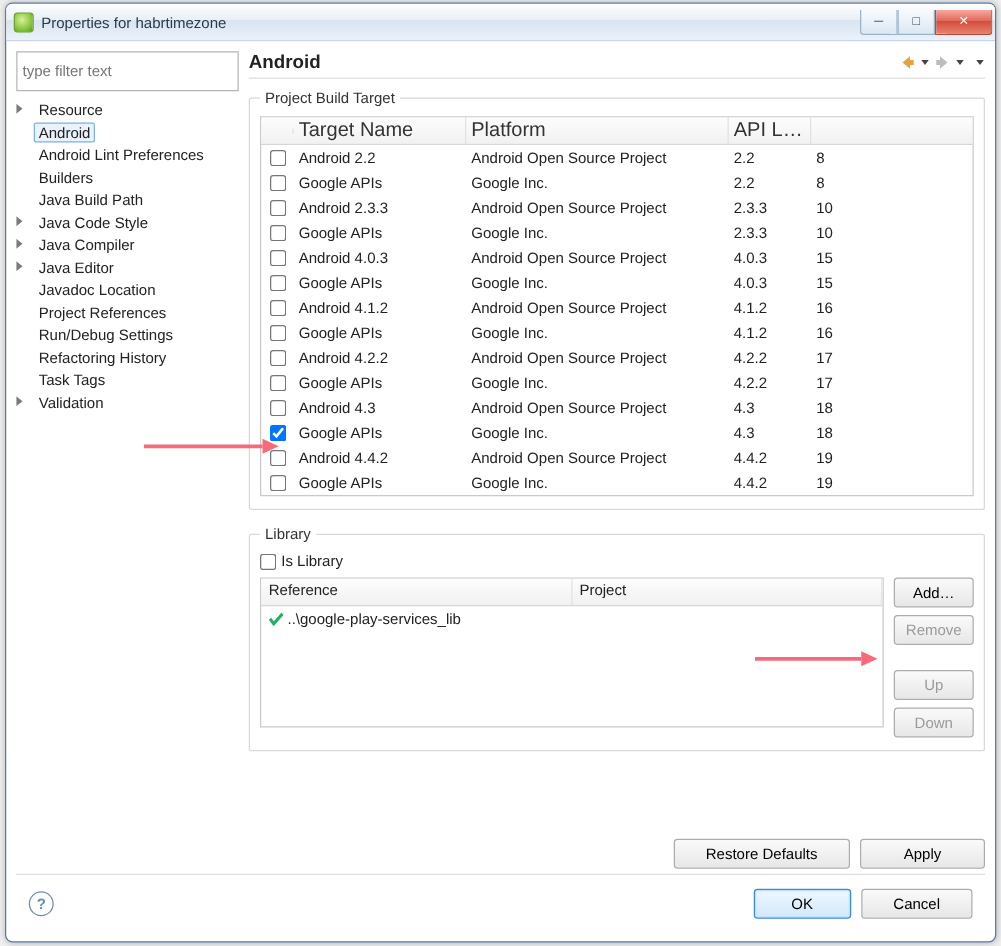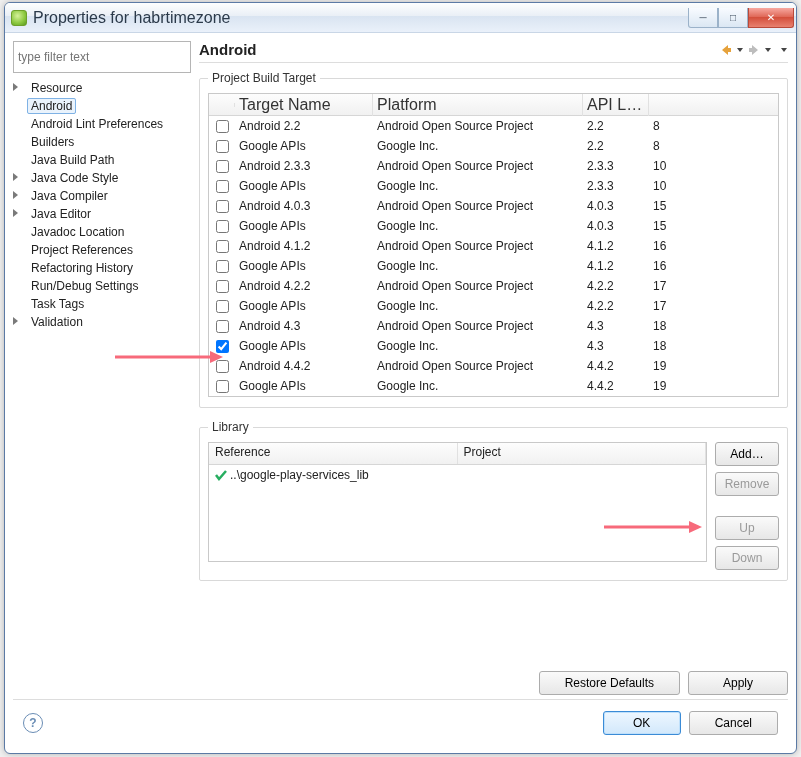--- a/index.html
+++ b/index.html
@@ -36,21 +36,21 @@
     align-items: center;
     padding: 0 2px 0 6px;
   }
   .titlebar .appicon {
     width: 16px; height: 16px;
     border-radius: 3px;
     background: radial-gradient(circle at 40% 35%, #d6f29a 0%, #8ac73d 60%, #5a9a1f 100%);
     margin-right: 6px;
     border: 1px solid #6da02a;
   }
-  .titlebar .title { flex: 1; color: #2b3a4a; font-size: 16px; }
+  .titlebar .title { flex: 1; color: #2b3a4a; font-size: 12px; }
   .winbtns { display: flex; gap: 0; }
   .winbtn {
     width: 30px; height: 20px;
     border: 1px solid #9bb2c9;
     border-top: none;
     background: linear-gradient(to bottom,#f8fbff,#dbe7f3);
     display: flex; align-items: center; justify-content: center;
     font-size: 10px; color: #3a4a5a;
   }
   .winbtn.min { border-radius: 0 0 0 3px; }
@@ -289,22 +289,22 @@
               <li class="parent"><span class="label">Resource</span></li>
               <li class="leaf selected"><span class="label">Android</span></li>
               <li class="leaf"><span class="label">Android Lint Preferences</span></li>
               <li class="leaf"><span class="label">Builders</span></li>
               <li class="leaf"><span class="label">Java Build Path</span></li>
               <li class="parent"><span class="label">Java Code Style</span></li>
               <li class="parent"><span class="label">Java Compiler</span></li>
               <li class="parent"><span class="label">Java Editor</span></li>
               <li class="leaf"><span class="label">Javadoc Location</span></li>
               <li class="leaf"><span class="label">Project References</span></li>
+              <li class="leaf"><span class="label">Run/Debug Settings</span></li>
               <li class="leaf"><span class="label">Refactoring History</span></li>
-              <li class="leaf"><span class="label">Run/Debug Settings</span></li>
               <li class="leaf"><span class="label">Task Tags</span></li>
               <li class="parent"><span class="label">Validation</span></li>
             </ul>
         </div>
       </div>
 
       <div class="right-pane">
 
         <div class="right-header">
           <h1>Android</h1>
@@ -466,20 +466,24 @@
                   <div class="cell">Google Inc.</div>
                   <div class="cell">4.4.2</div>
                   <div class="cell">19</div>
                 </div>
               </div>
           </div>
         </fieldset>
 
         <fieldset class="groupbox lib">
           <legend>Library</legend>
+          <label class="lib-chk">
+            <input type="checkbox" class="tick" id="is-lib-chk" style="">
+            <span>Is Library</span>
+          </label>
           <div class="library-inner">
             <div class="lib-table">
               <div class="thead">
                 <div class="th">Reference</div>
                 <div class="th">Project</div>
               </div>
               <div id="lib-tbody">
                   <div class="row">
                     <div class="cell">
                       <span class="check-ok"><svg width="12" height="12" viewBox="0 0 12 12">

